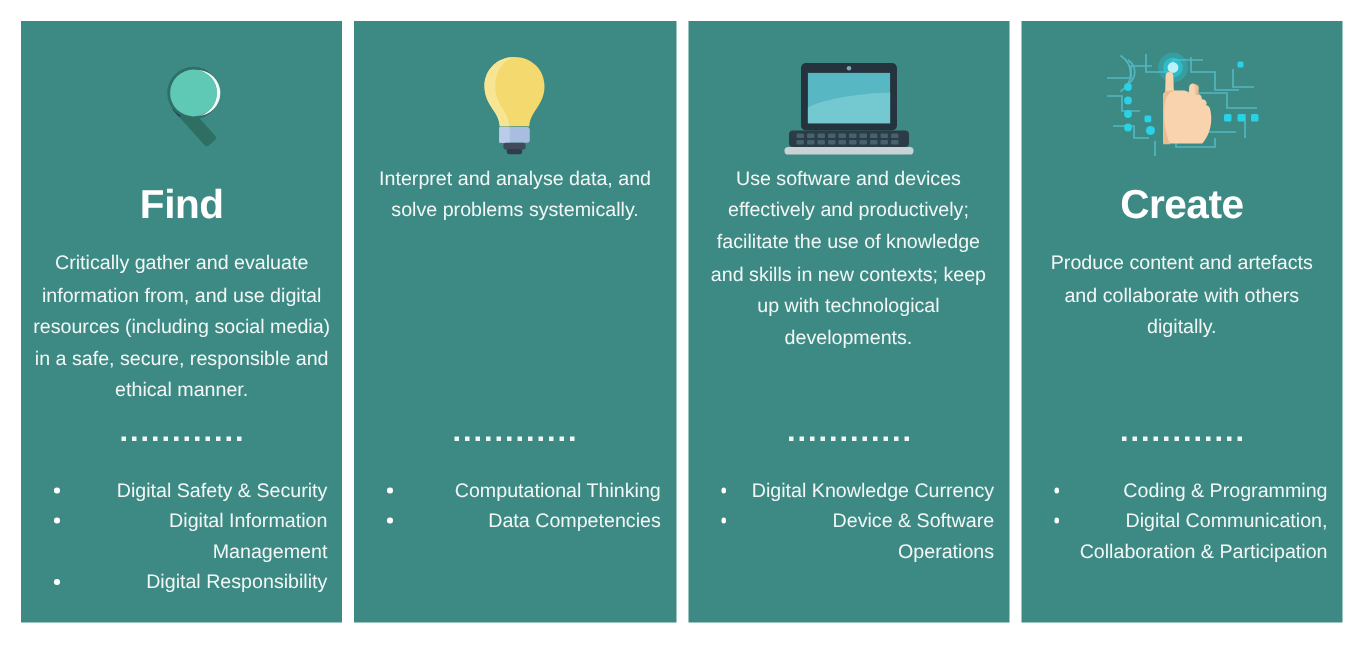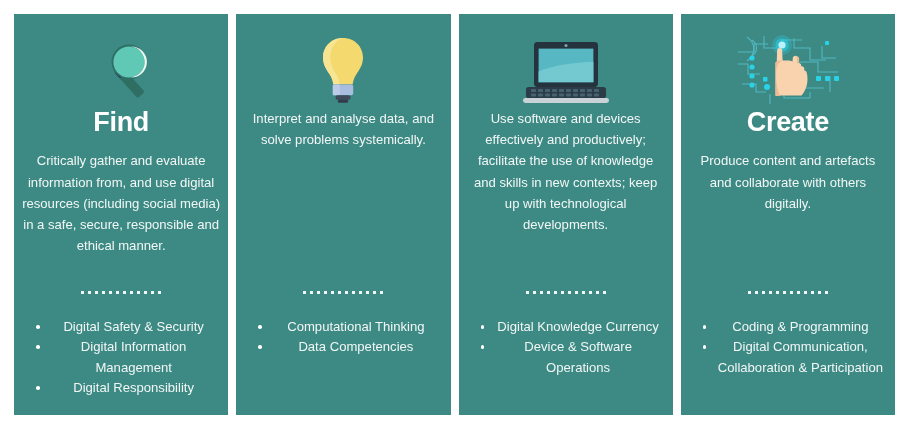--- a/index.html
+++ b/index.html
@@ -43,21 +43,21 @@
   }
   .icon-slot svg { display: block; }
 
   .card-title {
     color: #ffffff;
     font-size: 27px;
     font-weight: bold;
     line-height: 1.05;
     letter-spacing: -0.3px;
     text-align: center;
-    margin-top: 0;
+    margin-top: 14px;
     margin-bottom: 14px;
   }
 
   .card-desc {
     color: #f2f7f6;
     font-size: 13.1px;
     line-height: 1.62;
     text-align: center;
     width: 100%;
     max-width: 205px;
@@ -90,21 +90,21 @@
     top: 303px;
     left: 0;
     right: 0;
     padding: 0 10px 0 22px;
     list-style: none;
   }
   .bullets li {
     color: #f2f7f6;
     font-size: 13.1px;
     line-height: 1.56;
-    text-align: center;
+    text-align: right;
     position: relative;
     padding-left: 13px;
     margin-bottom: 0px;
   }
   .bullets li::before {
     content: "";
     position: absolute;
     left: 0;
     top: 8px;
     width: 3.6px;

